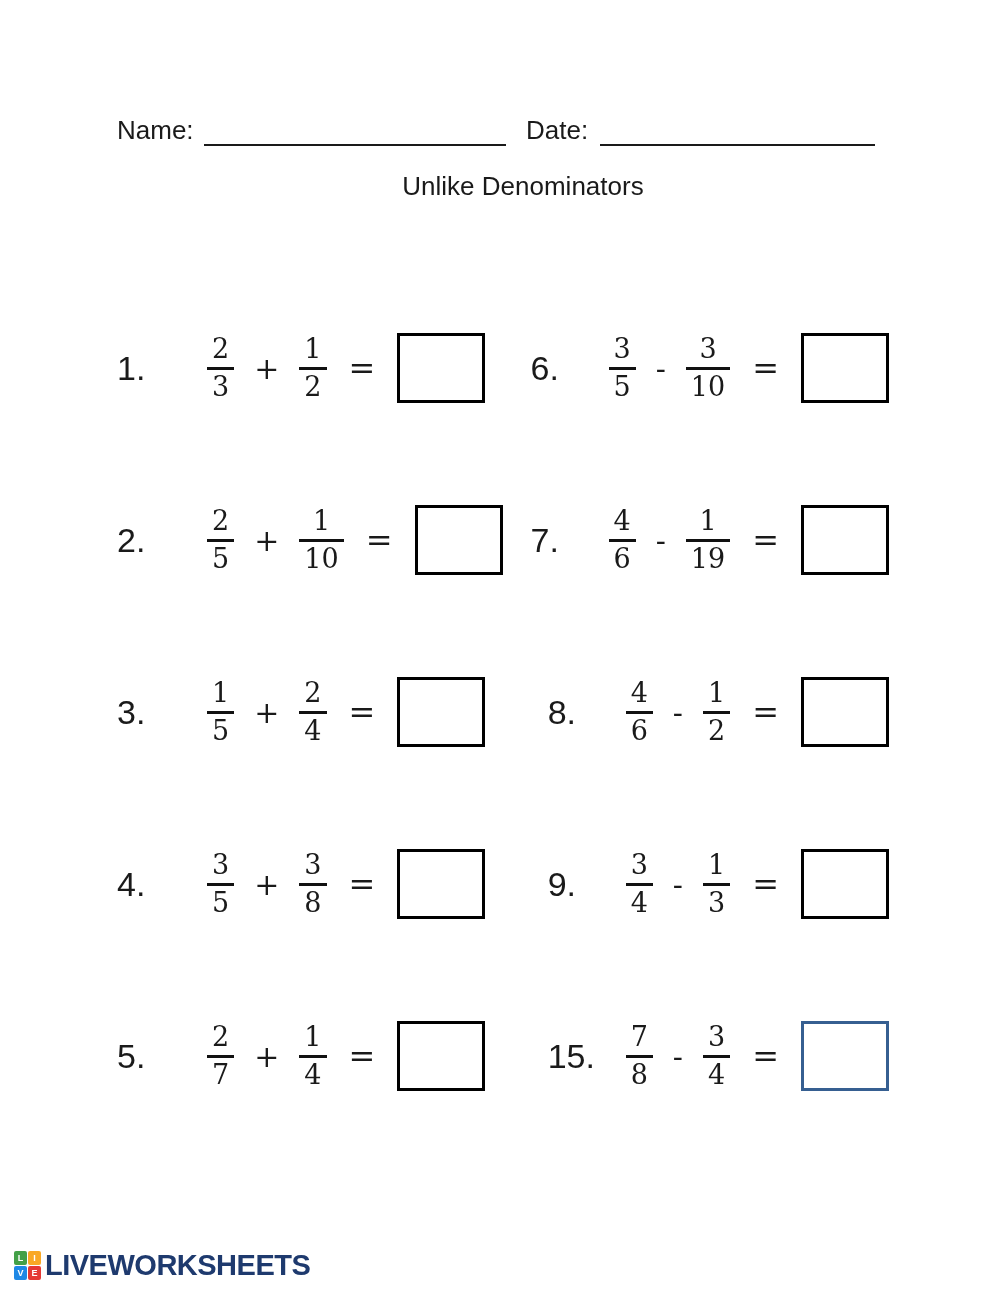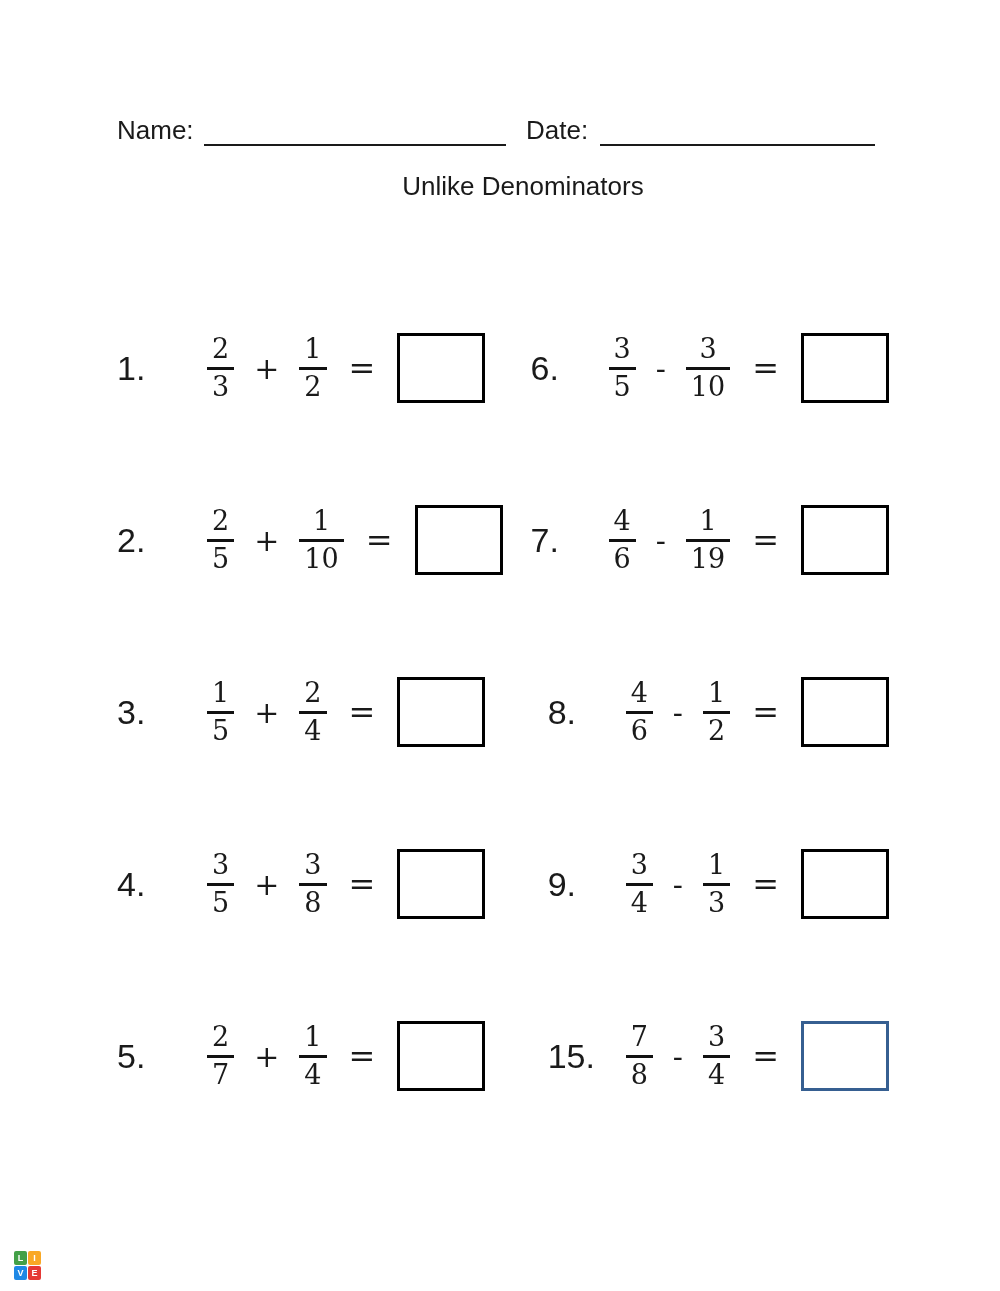--- a/index.html
+++ b/index.html
@@ -247,15 +247,16 @@
 
   </div>
 
   <div class="footer">
     <span class="logo-grid">
       <span class="tile tile-l">L</span>
       <span class="tile tile-i">I</span>
       <span class="tile tile-v">V</span>
       <span class="tile tile-e">E</span>
     </span>
+    <span class="logo-text">LIVEWORKSHEETS</span>
   </div>
 
 </div>
 
 </body></html>

